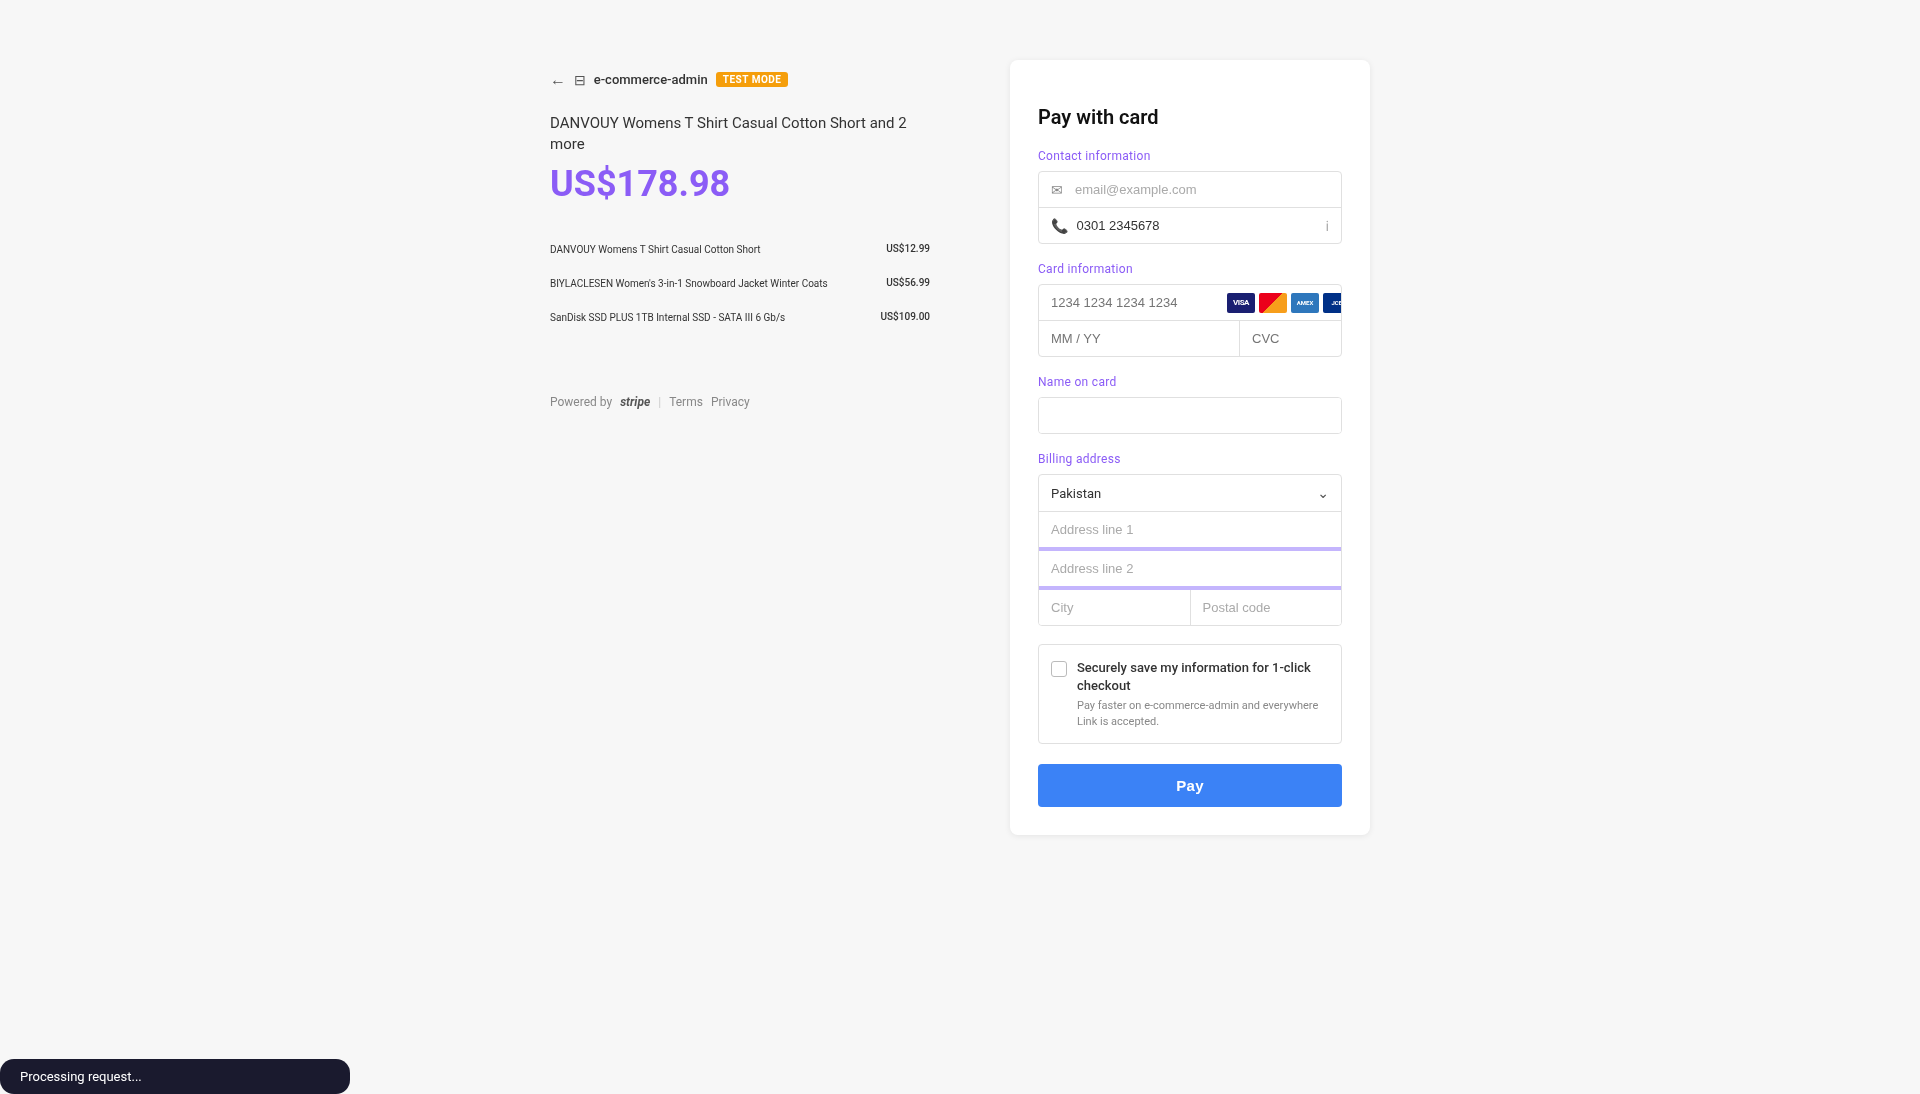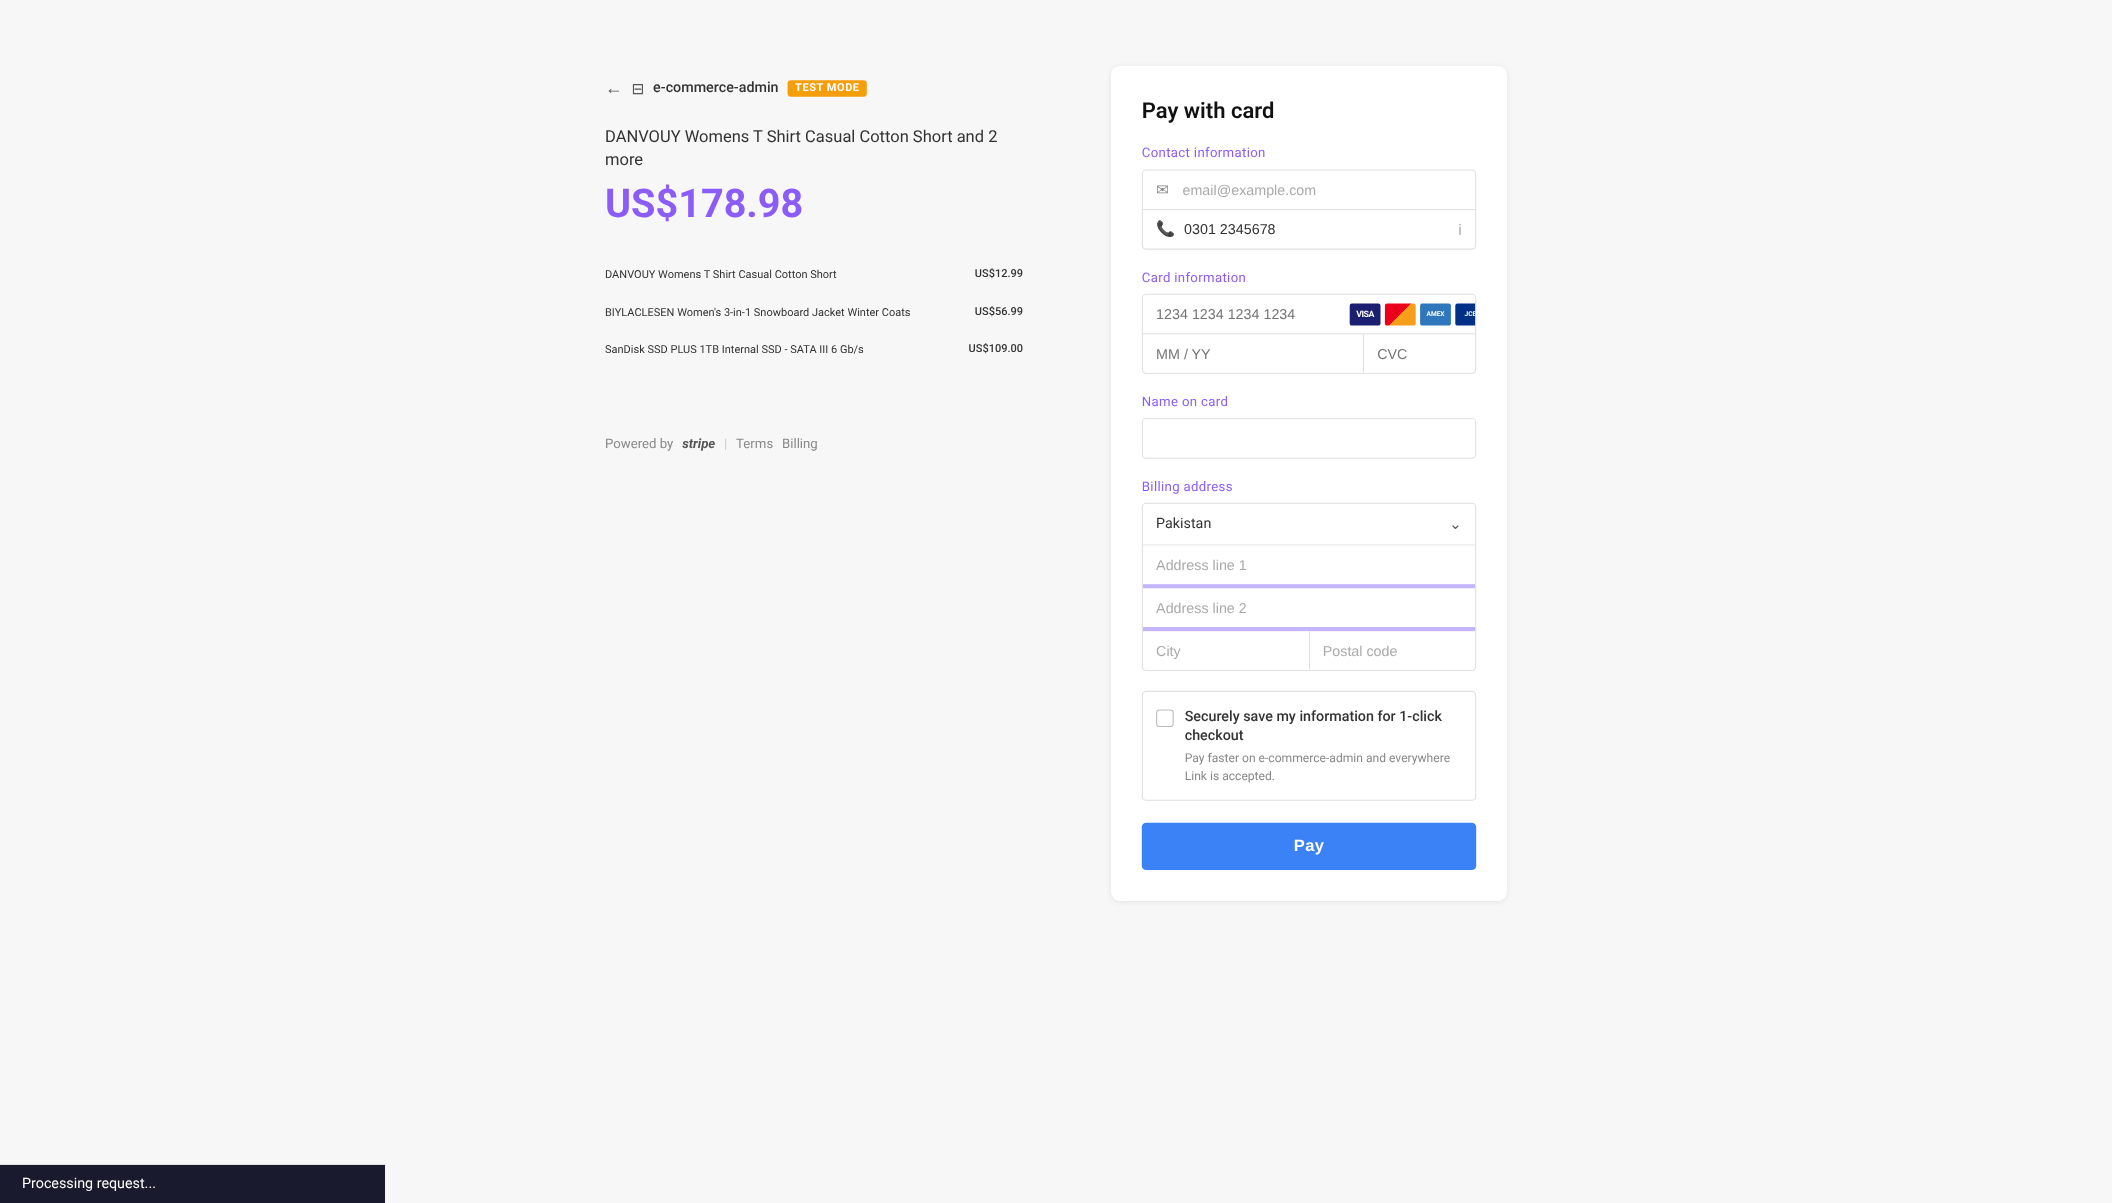--- a/index.html
+++ b/index.html
@@ -118,20 +118,21 @@
       background: white;
       border-radius: 8px;
       padding: 28px;
       box-shadow: 0 1px 6px rgba(0,0,0,0.08);
     }
     .pay-title {
       font-size: 20px;
       font-weight: 600;
       color: #111;
       margin-bottom: 20px;
+      margin-top: 17px;
     }
     .section-label {
       font-size: 12px;
       font-weight: 400;
       color: #8b5cf6;
       margin-bottom: 8px;
       letter-spacing: 0.3px;
     }
     .input-field {
       width: 100%;
@@ -365,20 +366,21 @@
     
     .status-bar {
       background: #1a1a2e;
       color: #fff;
       padding: 10px 20px;
       font-size: 13px;
       position: fixed;
       bottom: 0;
       left: 0;
       width: 350px;
+      border-radius: 14px;
     }
   </style>
 </head>
 <body>
 
 <div class="main-content">
 
   <div class="left-panel">
     <div class="breadcrumb-bar">
       <span class="back-arrow">←</span>
@@ -403,21 +405,21 @@
         <span class="order-item-name">SanDisk SSD PLUS 1TB Internal SSD - SATA III 6 Gb/s</span>
         <span class="order-item-price">US$109.00</span>
       </div>
     </div>
 
     <div class="powered-by">
       <span>Powered by</span>
       <span class="stripe-logo">stripe</span>
       <span class="divider">|</span>
       <a href="#">Terms</a>
-      <a href="#">Billing</a>
+      <a href="#">Privacy</a>
     </div>
   </div>
 
   <div class="right-panel">
     <div class="pay-title">Pay with card</div>
 
     
     <div class="contact-section">
       <div class="section-label">Contact information</div>
       <div class="contact-field-wrap">

